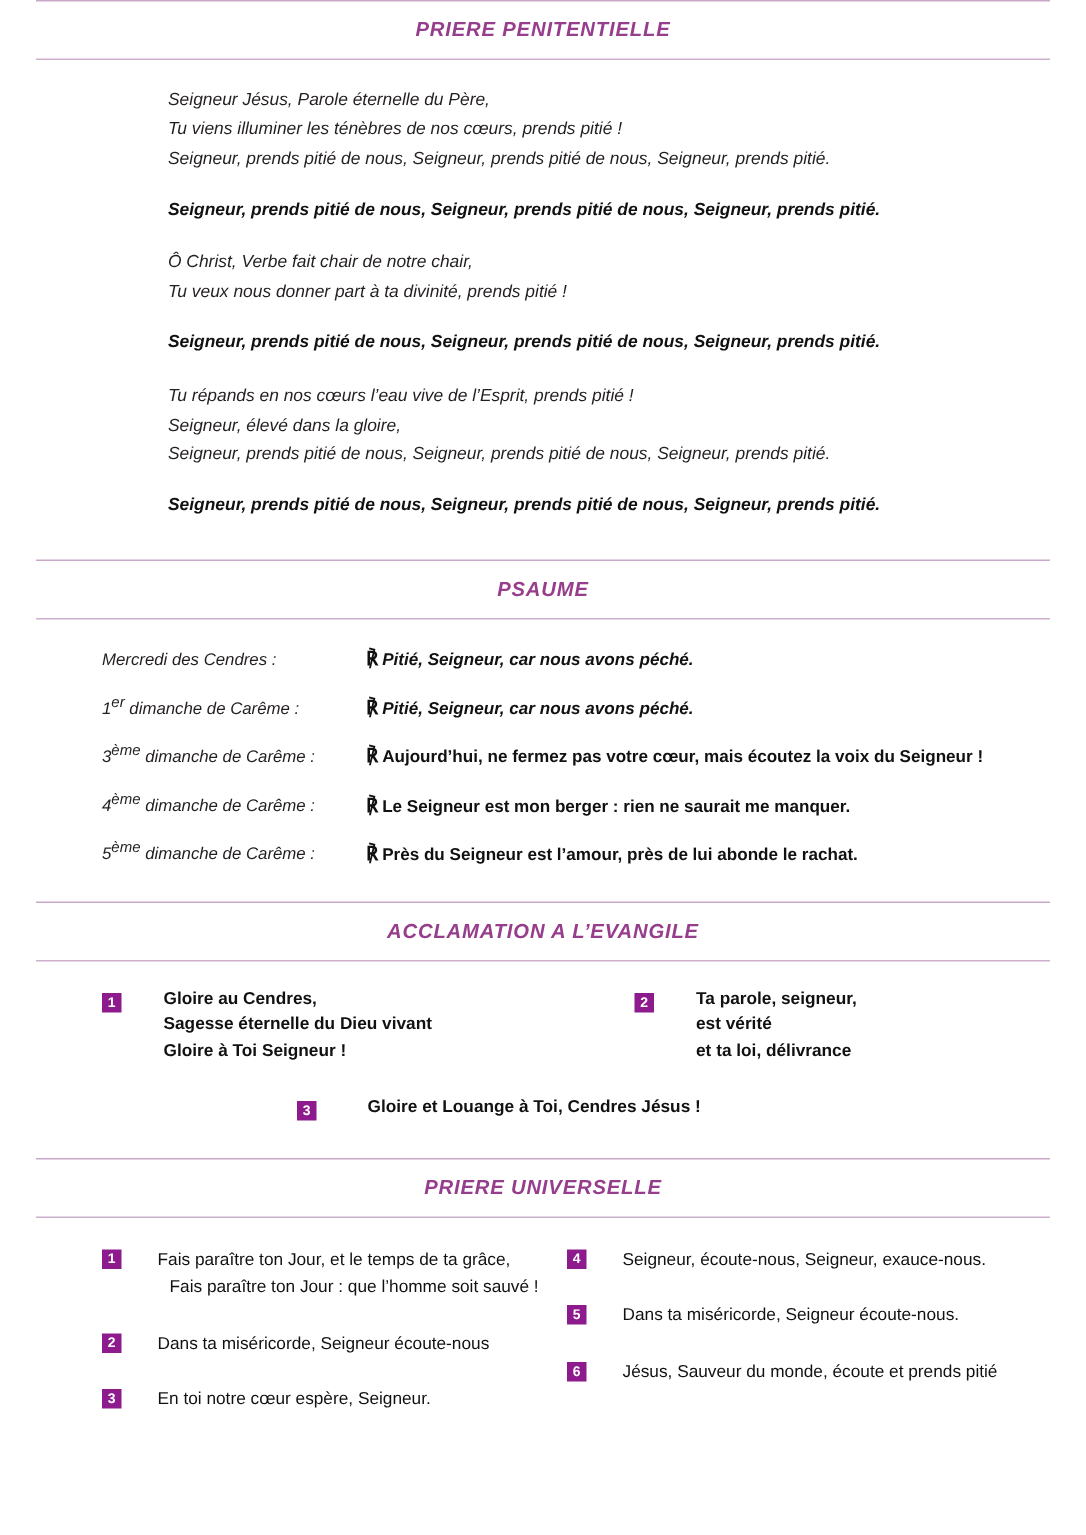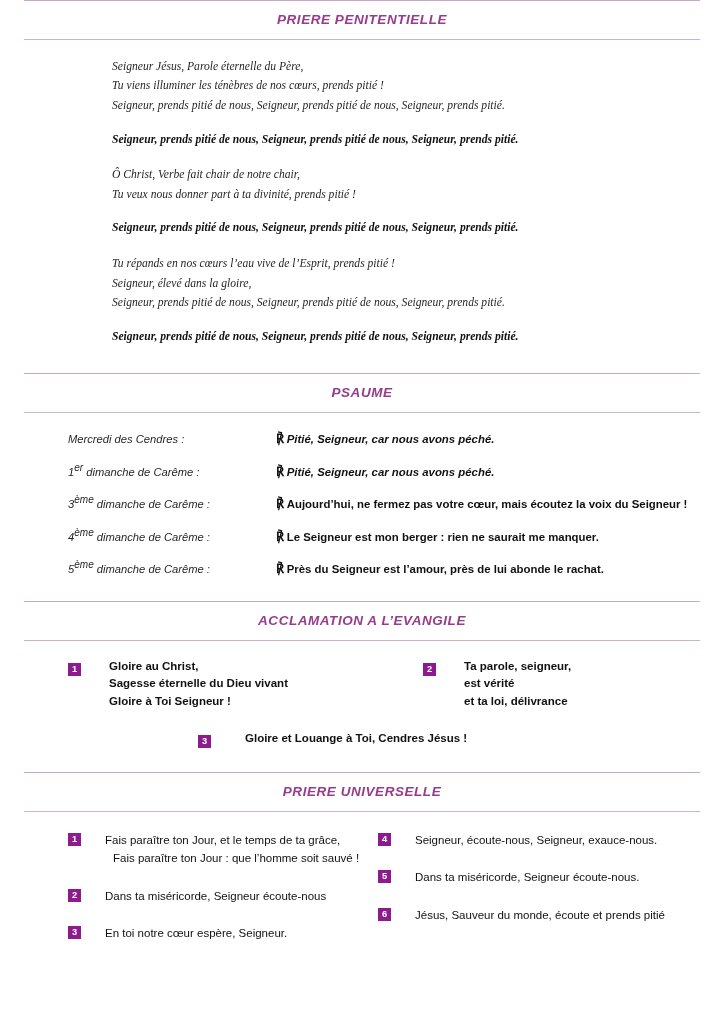--- a/index.html
+++ b/index.html
@@ -44,21 +44,20 @@
     font-size: 13.5px;
     letter-spacing: 0.55px;
     font-stretch: condensed;
     padding: 12px 0 11px 0;
     line-height: 1.1;
   }
 
   
   .pen-body {
     padding: 17px 14px 0 0;
-    font-family: Liberation Serif, serif;
   }
   .stanza {
     margin: 0 0 0 112px;
   }
   .stanza .line {
     font-style: italic;
     font-size: 11.6px;
     line-height: 19.6px;
     color: #231f20;
     white-space: nowrap;
@@ -73,21 +72,20 @@
     white-space: nowrap;
   }
   .gap-after-refrain { height: 16px; }
 
   
   .psalm-body { padding: 16px 0 0 0; }
   .psalm-row {
     display: flex;
     align-items: baseline;
     padding: 0 0 14.5px 0;
-    gap: 32px;
   }
   .psalm-label {
     width: 176px;
     flex: 0 0 176px;
     margin-left: 68px;
     font-style: italic;
     font-size: 11.2px;
     color: #231f20;
     white-space: nowrap;
   }
@@ -257,21 +255,21 @@
   </div>
 
   <div class="accl-body">
     <div class="accl-cols">
 
       <div class="accl-col left">
         <div class="accl-badge-wrap">
           <span class="badge">1</span>
         </div>
         <div class="accl-text">
-          <div>Gloire au Christ,</div>
+          <div>Gloire au Cendres,</div>
           <div>Sagesse éternelle du Dieu vivant</div>
           <div>Gloire à Toi Seigneur !</div>
         </div>
       </div>
 
       <div class="accl-col right">
         <div class="accl-badge-wrap">
           <span class="badge">2</span>
         </div>
         <div class="accl-text">

